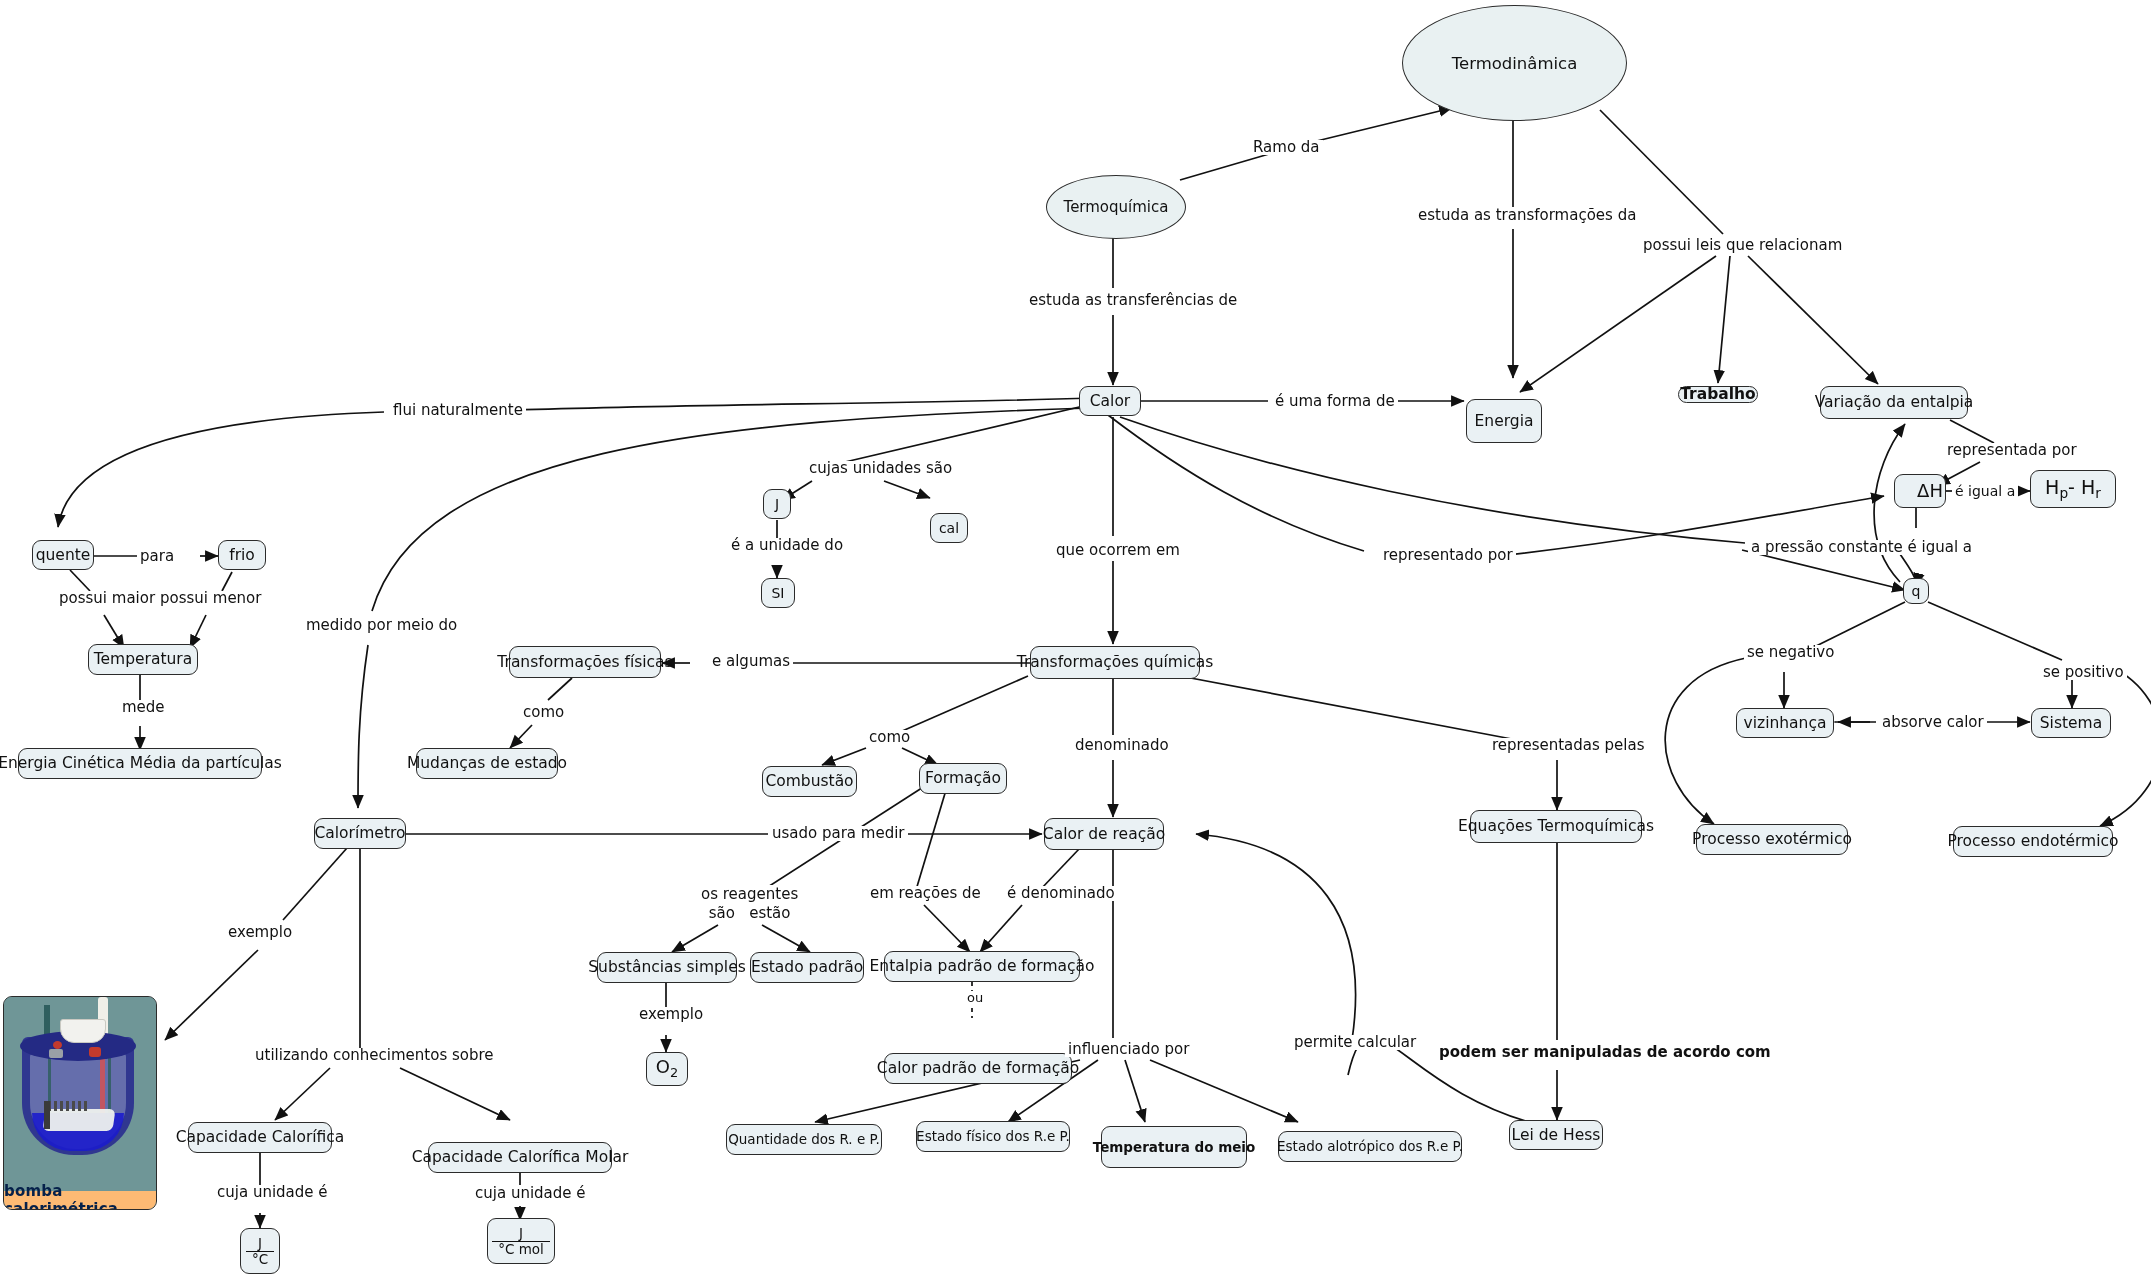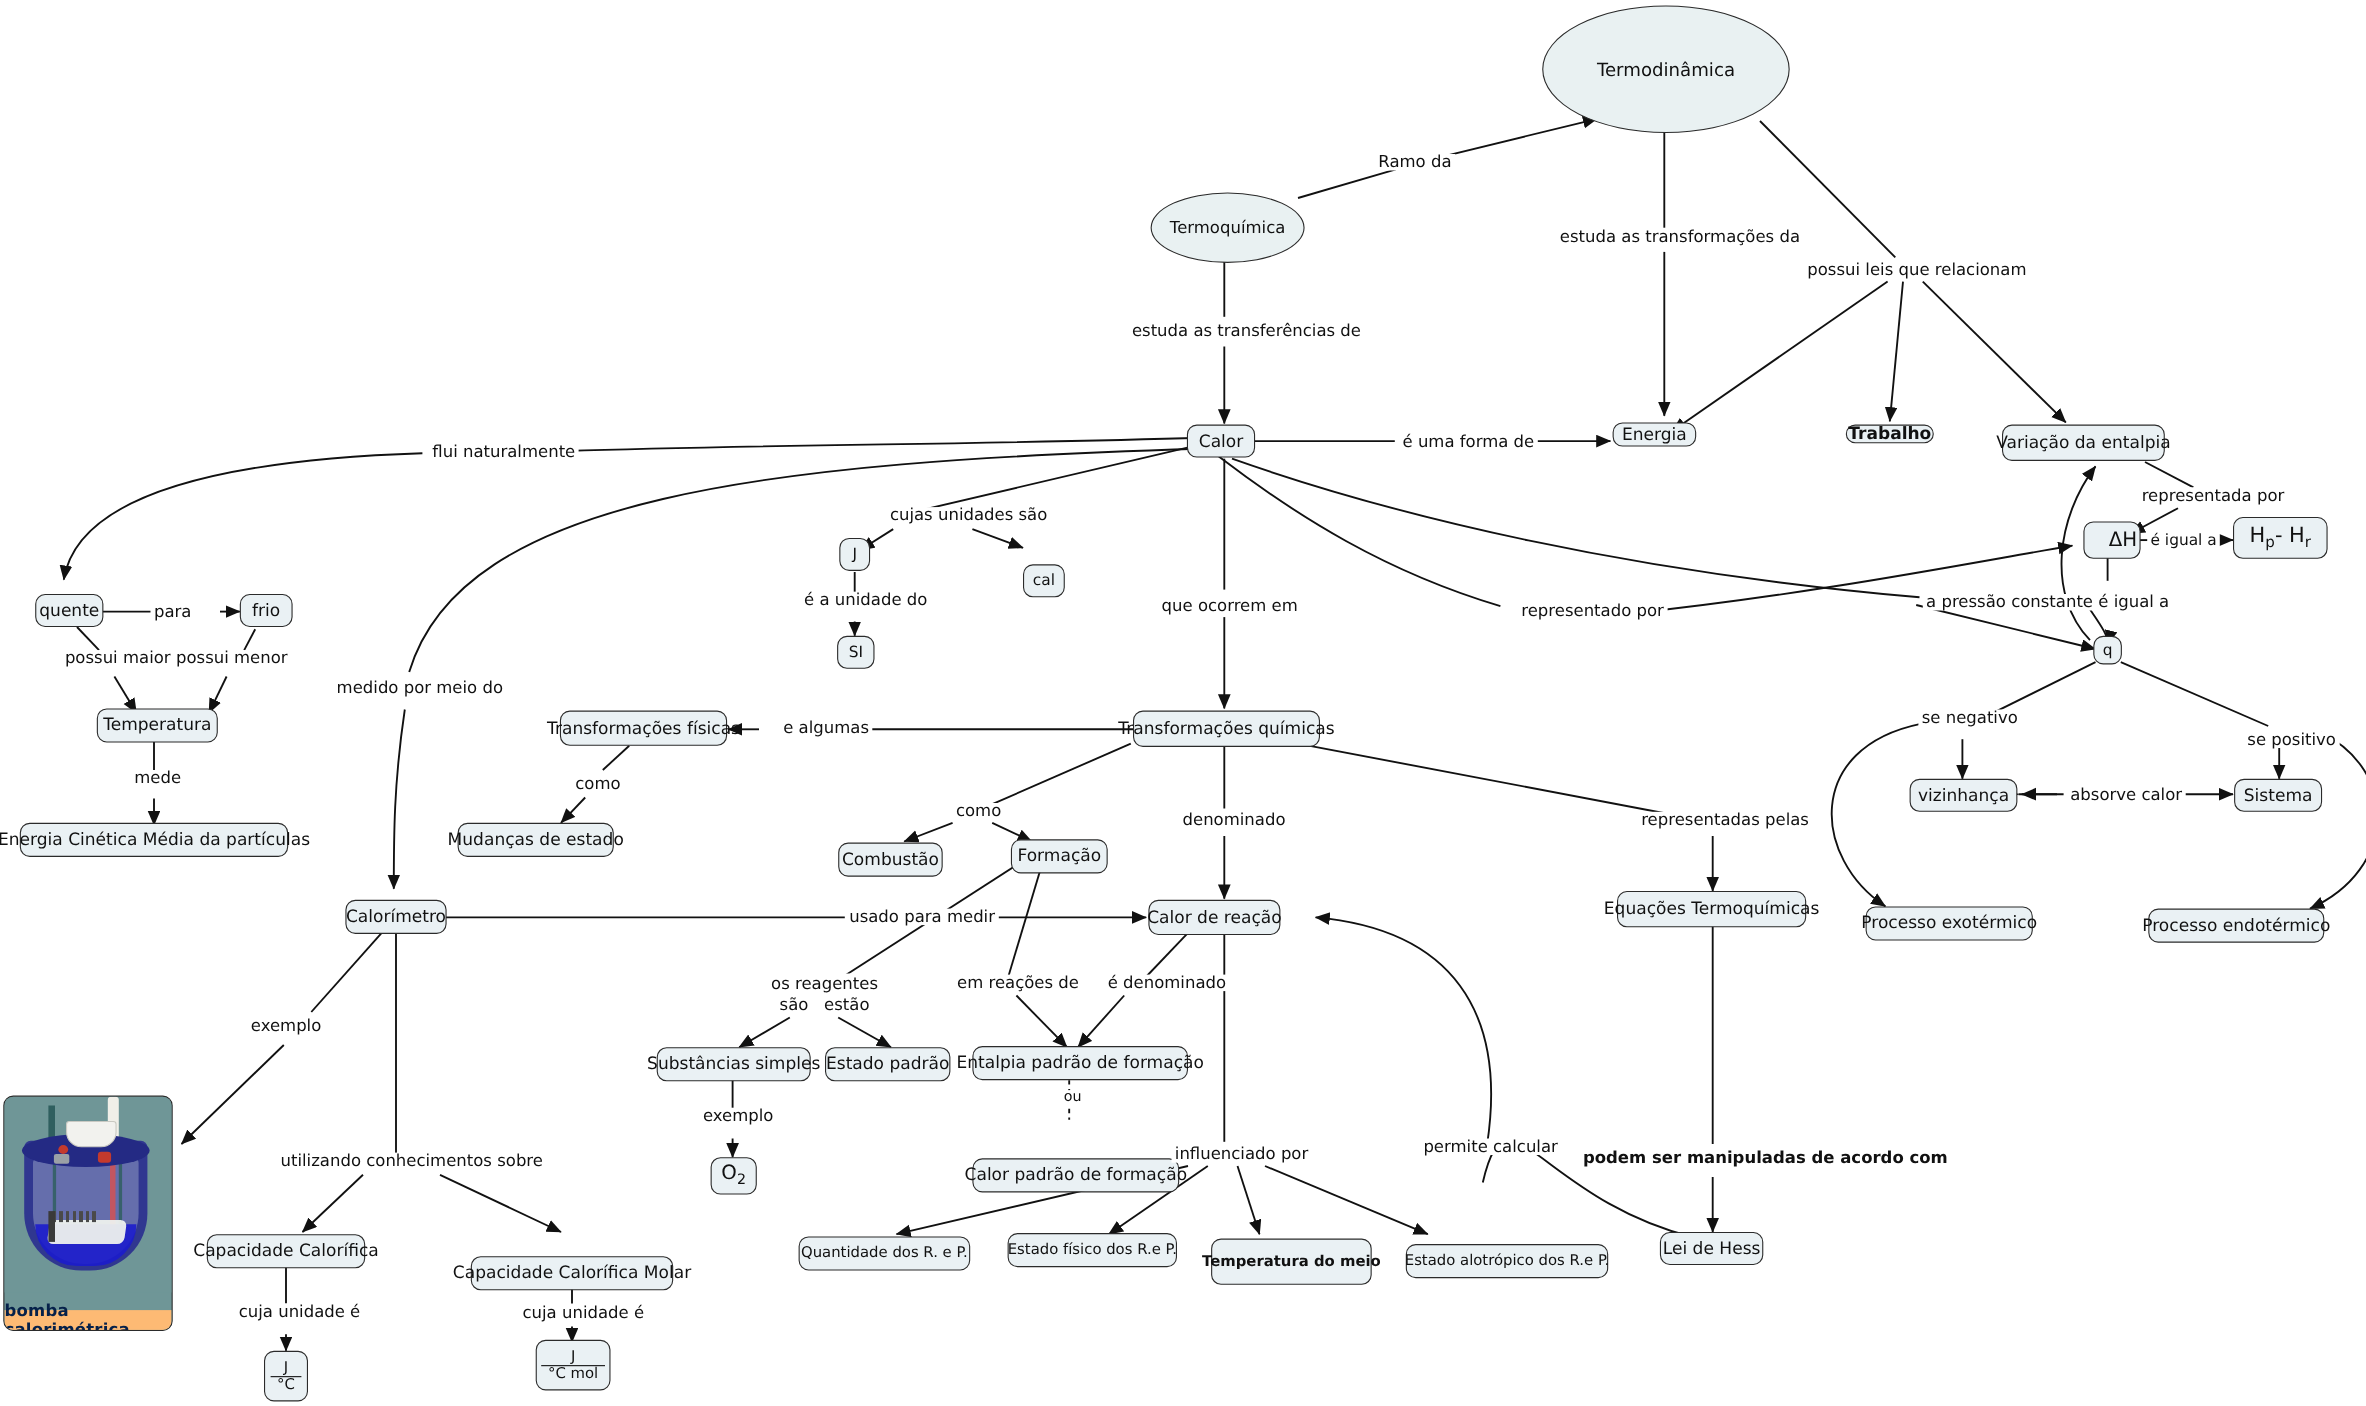--- a/index.html
+++ b/index.html
@@ -226,21 +226,21 @@
   </div>
 
   <div class="ellipse" style="left:1046px;top:175px;width:140px;height:64px;font-size:15px;">
     <span>Termoquímica</span>
   </div>
 
   <div class="node" style="left:1079px;top:386px;width:62px;height:30px;">
     <span>Calor</span>
   </div>
 
-  <div class="node" style="left:1466px;top:384px;width:76px;height:22px;">
+  <div class="node" style="left:1466px;top:399px;width:76px;height:44px;">
     <span>Energia</span>
   </div>
 
   <div class="node" style="left:1678px;top:386px;width:80px;height:17px;font-weight:bold;">
     <span>Trabalho</span>
   </div>
 
   <div class="node" style="left:1820px;top:386px;width:148px;height:33px;">
     <span>Variação da entalpia</span>
   </div>

